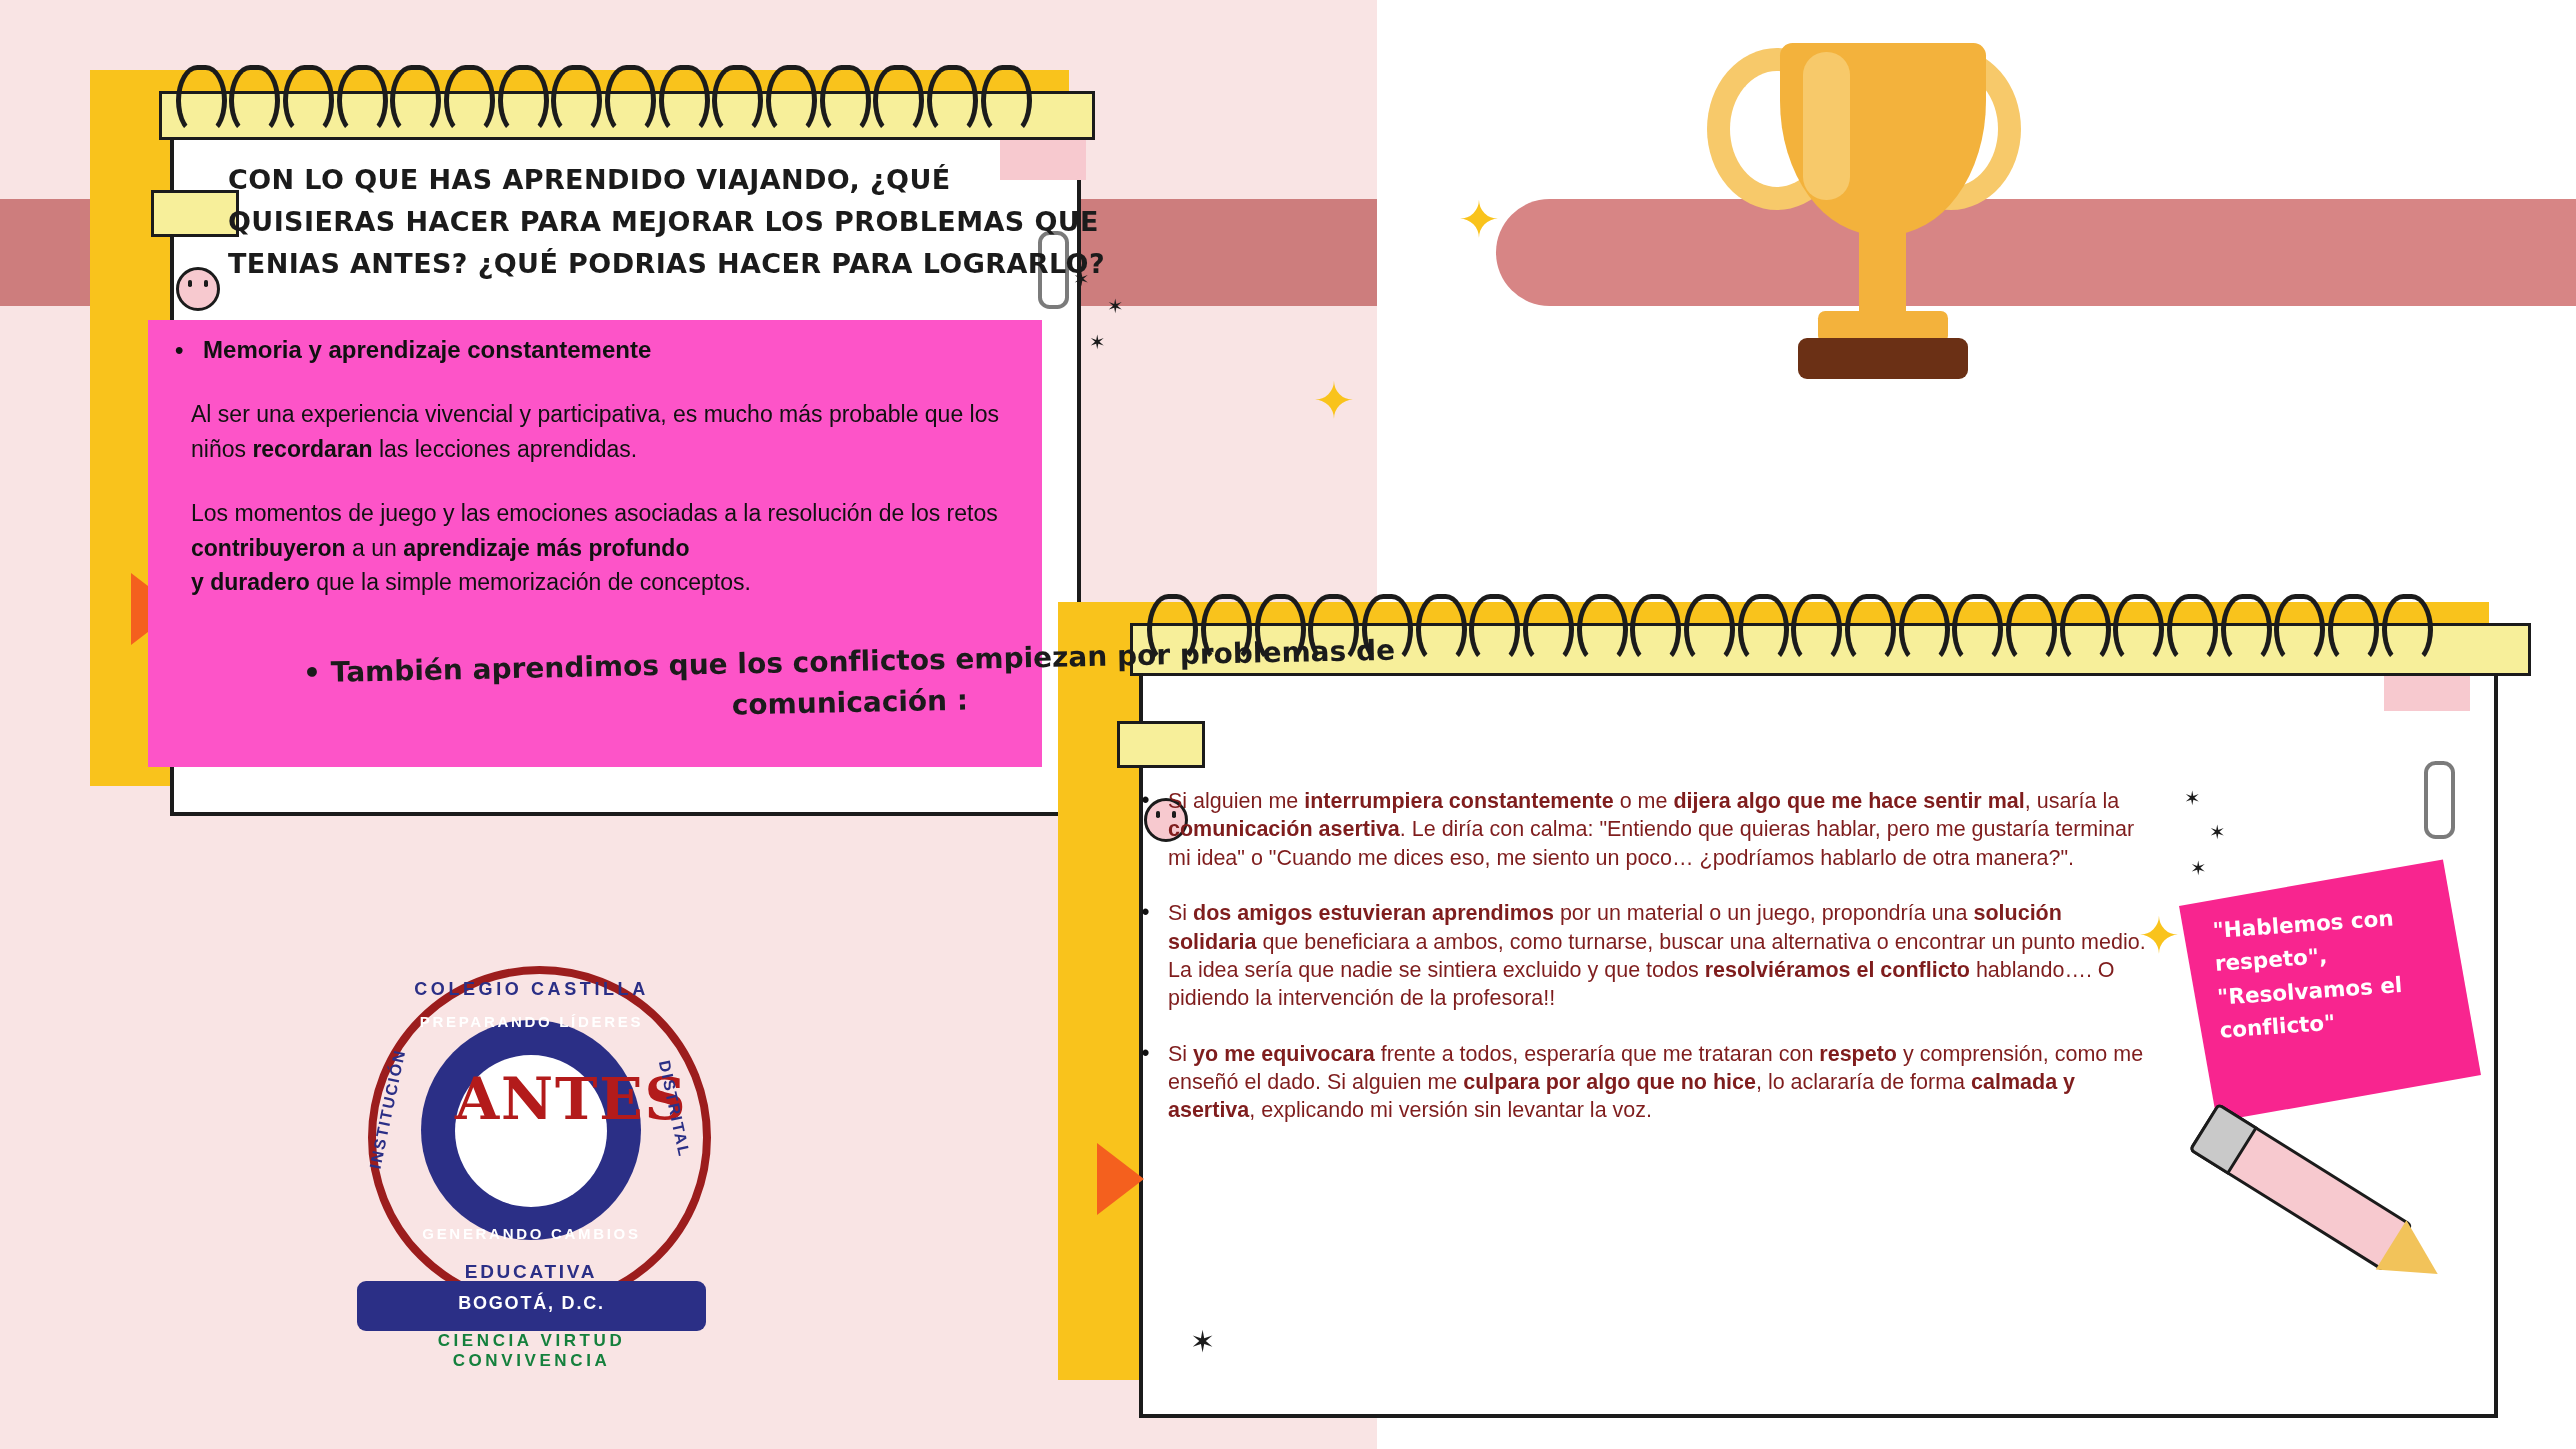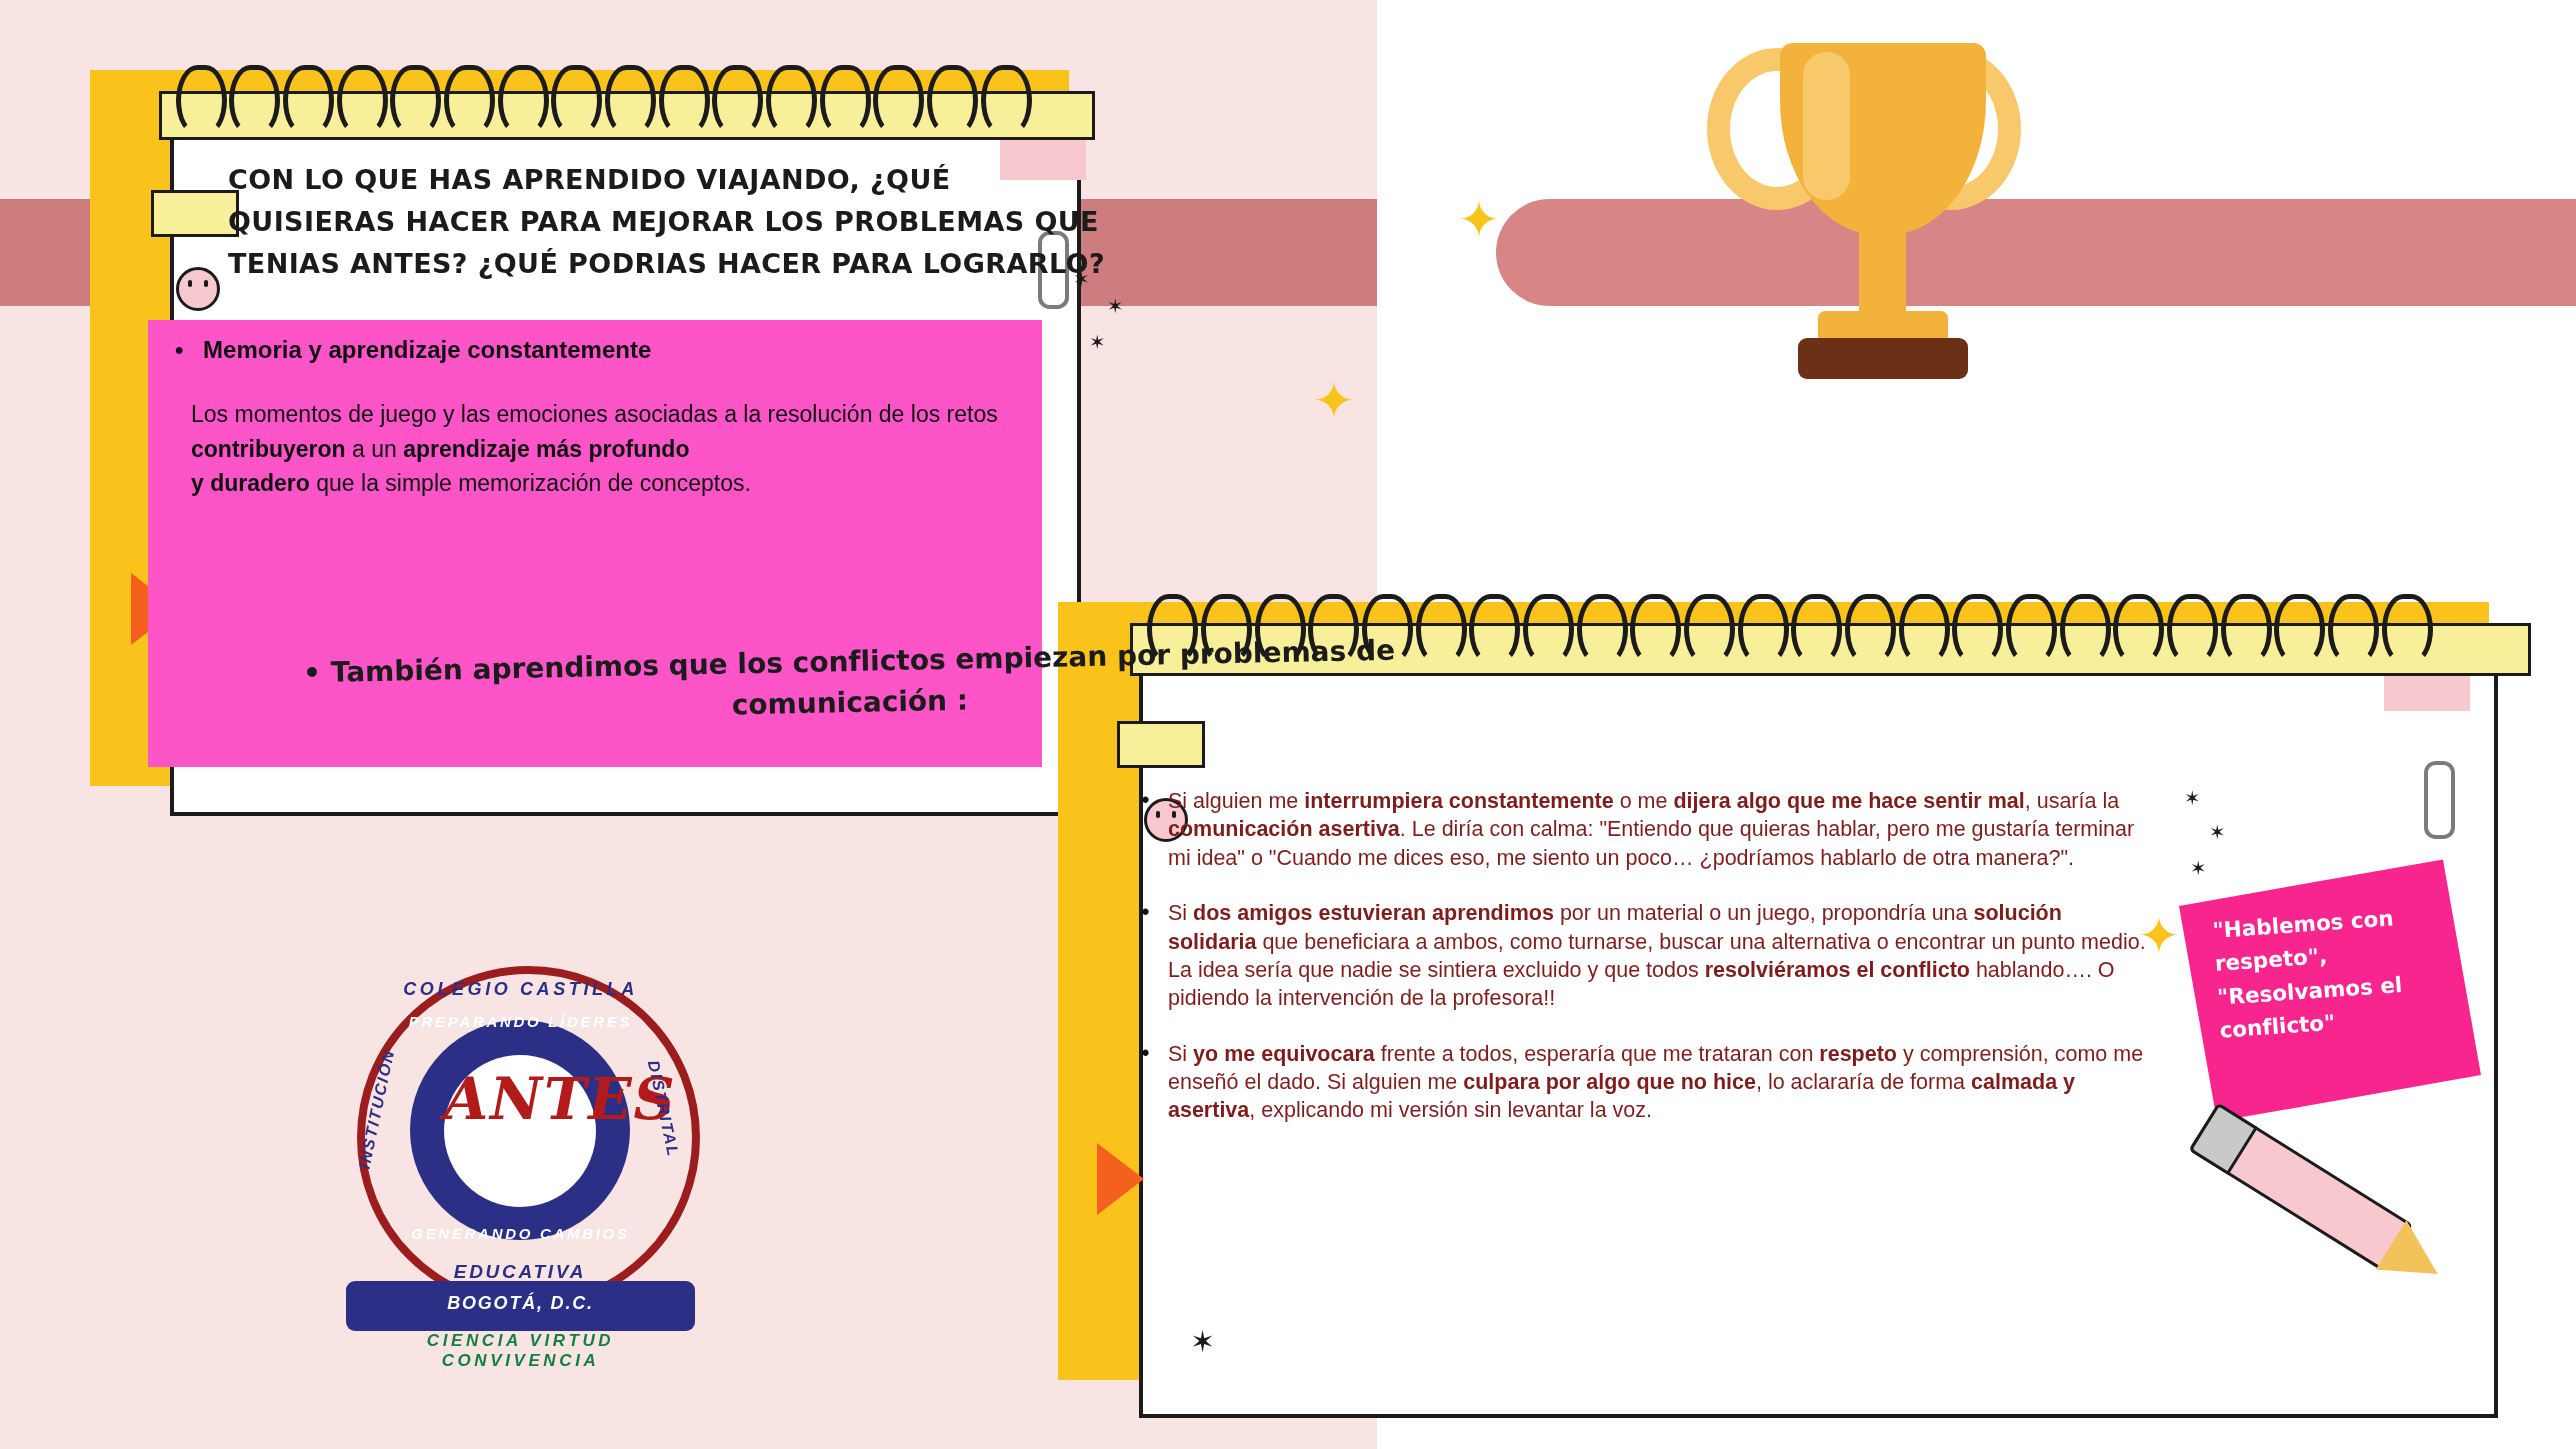--- a/index.html
+++ b/index.html
@@ -85,21 +85,21 @@
   .star-sm{position:absolute;color:#1b1b1b;font-size:19.7px;}
   .star-wh{position:absolute;color:#ffffff;font-size:30px;}
 
   
   #pencil{position:absolute;left:2165px;top:1118px;width:295px;height:224px;transform:rotate(32deg);}
   .p-body{position:absolute;left:0;top:54px;width:224px;height:50px;background:#f7c9cf;border:3.6px solid #1b1b1b;border-radius:5.4px;}
   .p-tip{position:absolute;left:222px;top:54px;width:0;height:0;border-top:29px solid transparent;border-bottom:29px solid transparent;border-left:55px solid #f2c35a;}
   .p-grad{position:absolute;left:0;top:54px;width:41px;height:50px;background:#c9c9c9;border:3.6px solid #1b1b1b;border-radius:5.4px 0 0 5.4px;}
 
   
-  #crest{position:absolute;left:310px;top:966px;width:420px;height:420px;font-style:italic;}
+  #crest{position:absolute;left:321px;top:966px;width:420px;height:420px;}
   .crest-ring{
     position:absolute;left:47px;top:0px;width:327px;height:327px;border-radius:50%;
     border:8px solid #9c1d1d;
   }
   .crest-inner{
     position:absolute;left:100px;top:54px;width:220px;height:220px;border-radius:50%;
     background:#2b2f86;
   }
   .crest-center{
     position:absolute;left:134px;top:89px;width:152px;height:152px;border-radius:50%;
@@ -170,20 +170,21 @@
   </div>
 </div>
 
 <div class="s1-title">CON LO QUE HAS APRENDIDO VIAJANDO, ¿QUÉ QUISIERAS HACER PARA MEJORAR LOS PROBLEMAS QUE TENIAS ANTES? ¿QUÉ PODRIAS HACER PARA LOGRARLO?</div>
 
 <div class="s1-pinkbox">
   <div class="s1-bullet">
     <span class="dot">•</span><span>Memoria y aprendizaje constantemente</span>
   </div>
   <div class="s1-body">
+    <p>Al ser una experiencia vivencial y participativa, es mucho más probable que los niños <b>recordaran</b> las lecciones aprendidas.</p>
     <p>Los momentos de juego y las emociones asociadas a la resolución de los retos <b>contribuyeron</b> a un <b>aprendizaje más profundo</b><br><b>y duradero</b> que la simple memorización de conceptos.</p>
   </div>
 </div>
 
 <div class="note" id="slide2">
   <div class="yellow"></div>
   <div class="paper"></div>
   <div class="tab-orange" style="left:64px;top:590px;"></div>
   <div class="tab-yellow" style="left:84px;top:168px;width:82px;height:41px;"></div>
   <div class="smiley" style="left:111px;top:245px;"></div>

